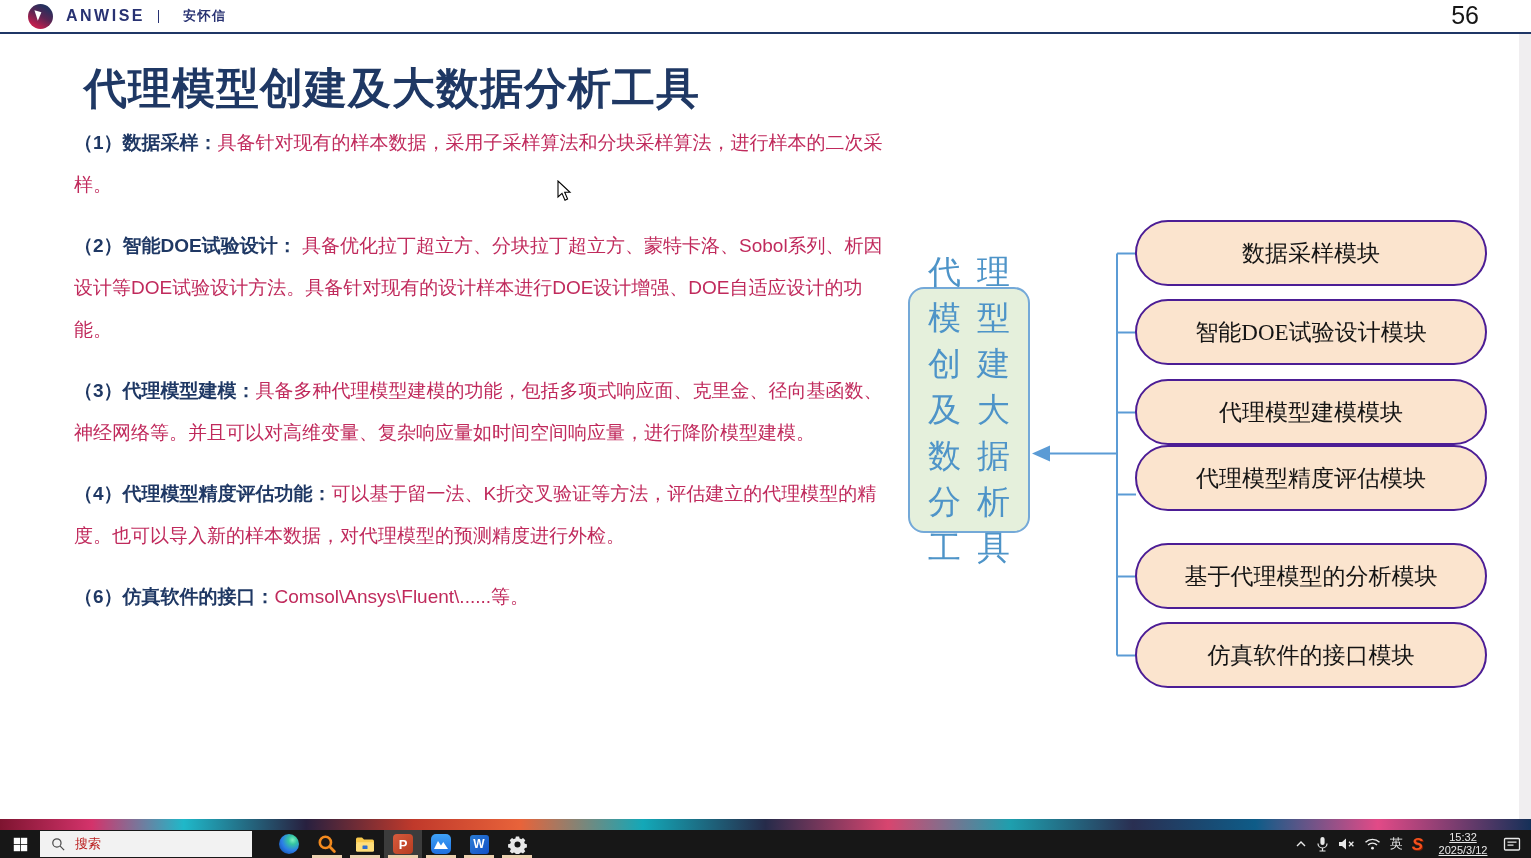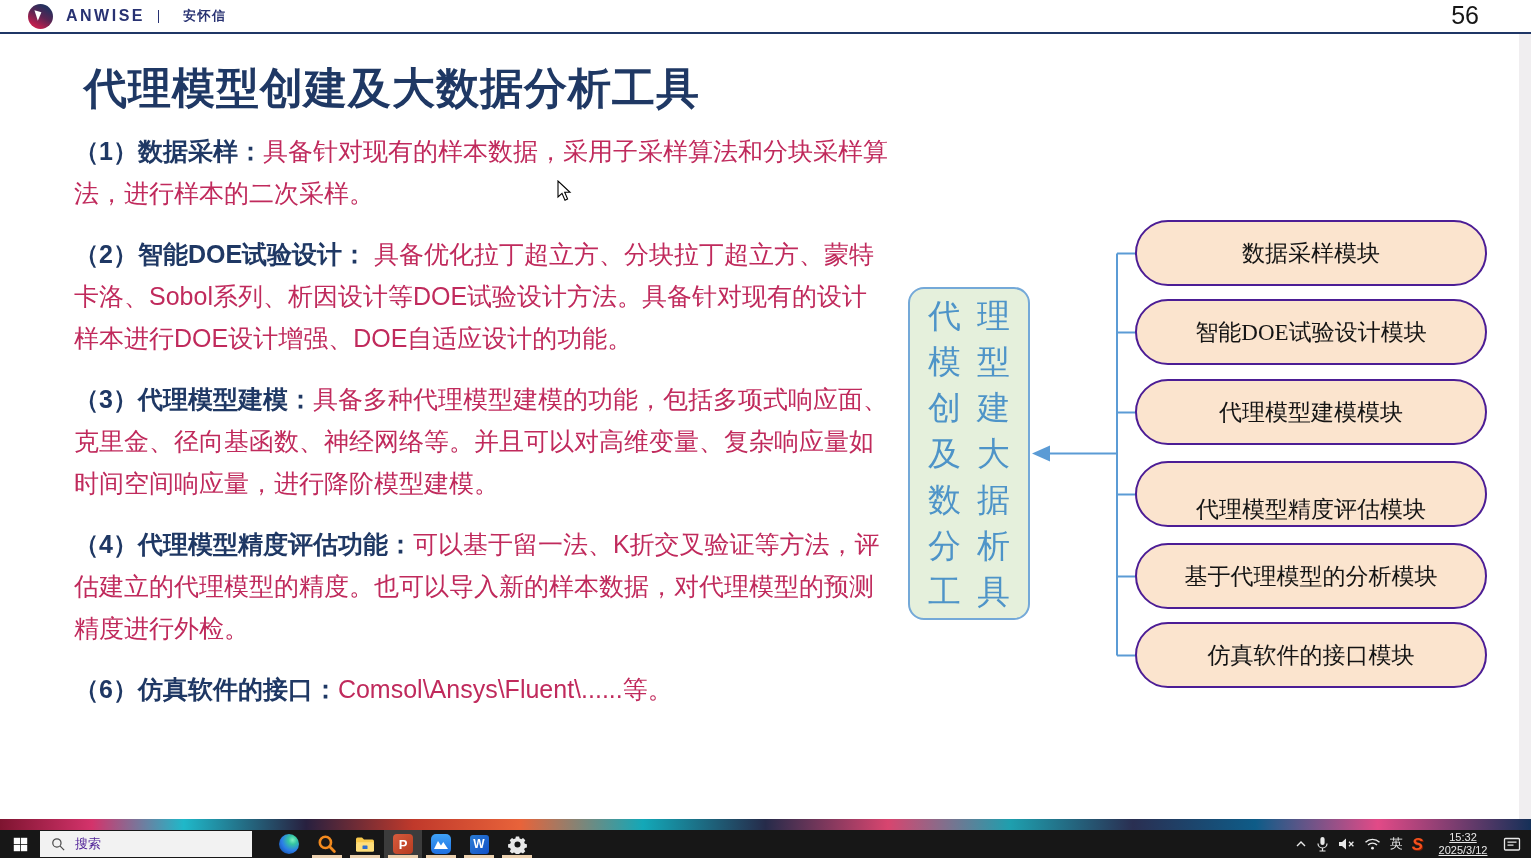--- a/index.html
+++ b/index.html
@@ -19,52 +19,52 @@
   .logo-en { color:#283272; font-weight:bold; font-size:16px; letter-spacing:2.5px; }
   .logo-div { width:1px; height:13px; background:#283272; }
   .logo-cn { color:#283272; font-weight:bold; font-size:13px; letter-spacing:1.5px;margin-left:11px; }
   .page-num { position:absolute; right:52px; top:1px; font-size:25px; color:#161616; }
   .header-rule { position:absolute; top:32px; left:0; width:100%; height:2px; background:#1F3666; z-index:3; }
 
   
   .slide { position:absolute; top:34px; left:0; width:1531px; height:785px; background:#fff; }
   .slide-title { position:absolute; left:84px; top:26px; font-size:43px; font-weight:900;
     color:#1F3864; letter-spacing:1px; }
-  .paras { position:absolute; left:74px; top:88px; width:818px; font-size:25px; line-height:42px; color:#C02A5C;margin-top:8px; }
+  .paras { position:absolute; left:74px; top:88px; width:818px; font-size:19px; line-height:42px; color:#C02A5C; }
   .paras p { margin:0 0 19px 0; }
   .paras b { color:#1F3864; font-weight:bold; }
   .scroll-strip { position:absolute; right:0; top:0; width:12px; height:785px; background:#f0eef0; }
 
   
   .connector-svg { position:absolute; left:0; top:-34px; width:1531px; height:858px; pointer-events:none; }
-  .rootbox { position:absolute; left:908px; top:253px; width:122px; height:333px;
+  .rootbox { position:absolute; left:908px; top:253px; width:122px; height:246px;
     background:#E5F0DC; border:2px solid #74A9D8; border-radius:16px;
     display:flex; flex-direction:column; justify-content:center; align-items:center;
     font-family:"Liberation Serif", serif; color:#4E94C8; font-size:33px; line-height:46px; }
   .rootbox span { letter-spacing:16px; text-indent:16px; white-space:nowrap; }
   .pill { position:absolute; left:1135px; width:352px; height:66px;
     background:#FBE4CE; border:2px solid #4c1d95; border-radius:34px;
     display:flex; align-items:center; justify-content:center;
     font-family:"Liberation Serif", serif; font-size:23px; color:#141414; }
   .pill1{top:186px;} .pill2{top:265px;} .pill3{top:345px;}
-  .pill4{top:427px;align-items:flex-end;} .pill5{top:509px;} .pill6{top:588px;}
+  .pill4{top:411px;} .pill5{top:509px;} .pill6{top:588px;}
   .cursor { position:absolute; left:556px; top:146px; }
 
   
   .wallpaper { position:absolute; top:819px; left:0; width:100%; height:11px;
     background:linear-gradient(90deg,#7e1430 0%,#d4336b 6%,#1fb8c9 12%,#28203f 20%,#c0392b 27%,
       #e8633a 34%,#13a8b8 42%,#262b4a 50%,#d8456f 58%,#1e9fae 66%,#2a2f52 74%,#0e5c88 82%,
       #e24a87 90%,#153058 100%); }
 
   
   .taskbar { position:absolute; top:830px; left:0; width:100%; height:28px; background:#171717;
     display:flex; align-items:center; color:#e9e9e9; z-index:5; }
   .startbtn { width:40px; height:28px; display:flex; align-items:center; justify-content:center; }
   .searchbox { width:212px; height:26px; background:#f2f2f2; display:flex; align-items:center;
-    gap:9px; padding-left:11px; color:#4c1d95; font-size:13px; }
+    gap:9px; padding-left:11px; color:#b91c1c; font-size:13px; }
   .slots { display:flex; margin-left:18px; height:28px; }
   .slot { width:38px; height:28px; display:flex; align-items:center; justify-content:center; position:relative; }
   .slot.active { background:#3c3c3c; }
   .slot.running::after { content:""; position:absolute; bottom:0; left:4px; right:4px; height:3px; background:#ecd0ae; }
   .edge-ball { width:20px; height:20px; border-radius:50%;
     background:radial-gradient(circle at 68% 30%, #7df0c0 0%, #35c6a2 22%, #2b7de9 55%, #0a3f8f 100%); }
   .ppt-badge { width:20px; height:20px; border-radius:4px; background:linear-gradient(135deg,#D75B3D,#B73C20);
     color:#fff; font-weight:bold; font-size:13px; display:flex; align-items:center; justify-content:center; }
   .word-badge { width:19px; height:19px; border-radius:3px; background:linear-gradient(135deg,#2B7CD3,#1150C8);
     color:#fff; font-weight:bold; font-size:12px; display:flex; align-items:center; justify-content:center; }

